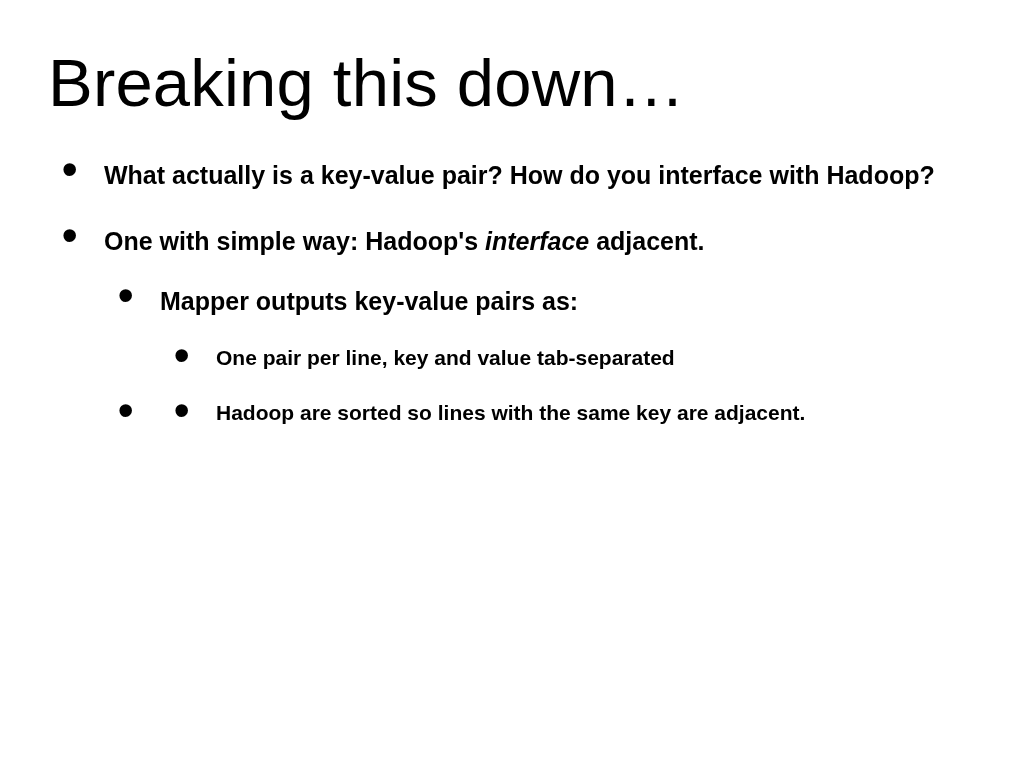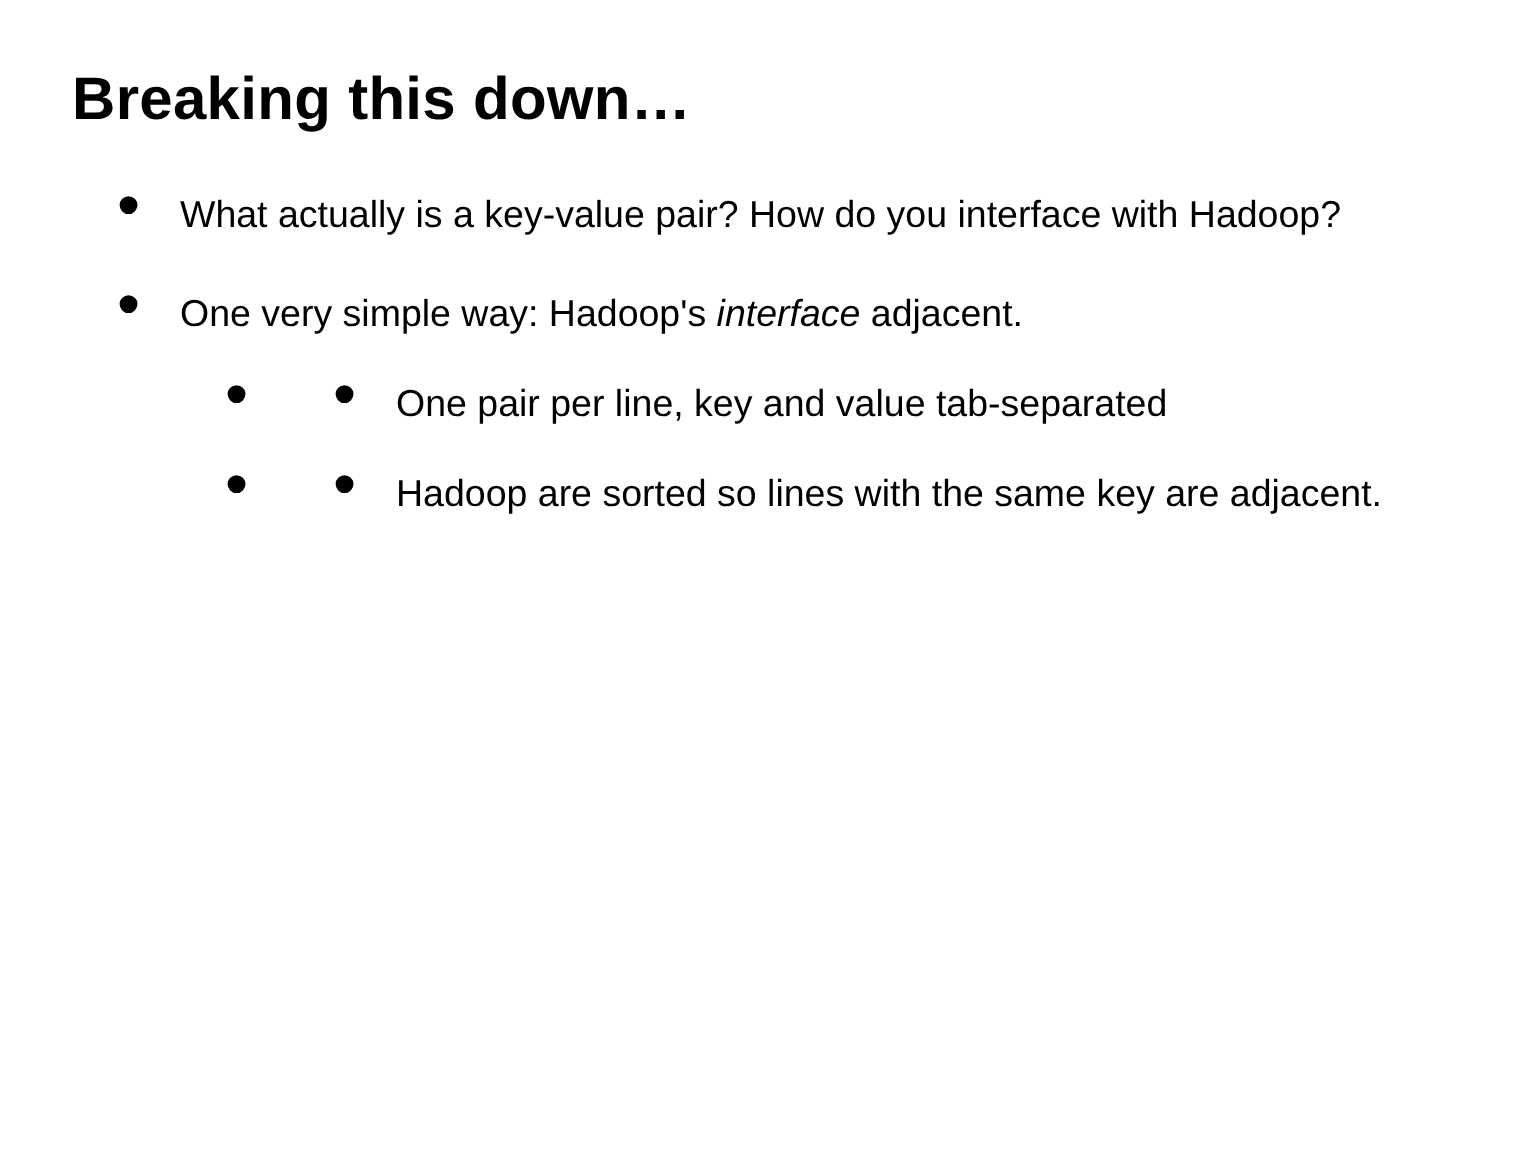--- a/index.html
+++ b/index.html
@@ -12,29 +12,30 @@
     color: #000000;
   }
   .slide {
     position: relative;
     width: 1024px;
     height: 768px;
     box-sizing: border-box;
     padding: 44px 48px 0 48px;
   }
   .title {
-    font-size: 40px;
-    font-weight: 700;
+    font-size: 67px;
+    font-weight: 400;
     letter-spacing: 0.2px;
     margin: 0 0 38px 0;
   }
   ul {
     list-style: none;
-    margin: 16px;
+    margin: 0;
     padding: 0;
+    font-weight: bold;
   }
   .level1 > li {
     position: relative;
     padding-left: 56px;
     font-size: 25px;
     line-height: 1.28;
     margin-bottom: 34px;
   }
   .level1 > li::before {
     content: "•";
@@ -61,21 +62,21 @@
     top: -12px;
     font-size: 44px;
     line-height: 1;
   }
   .level3 {
     margin-top: 28px;
   }
   .level3 > li {
     position: relative;
     padding-left: 56px;
-    font-size: 25px;
+    font-size: 21px;
     line-height: 1.28;
     margin-bottom: 28px;
   }
   .level3 > li::before {
     content: "•";
     position: absolute;
     left: 14px;
     top: -12px;
     font-size: 44px;
     line-height: 1;
@@ -86,24 +87,25 @@
 <body>
 
 <div class="slide">
   <h1 class="title">Breaking this down…</h1>
 
   <ul class="level1">
     <li>
       <span>What actually is a key-value pair?  How do you interface with Hadoop?</span>
     </li>
     <li>
-      <span>One very simple way: Hadoop's </span><span class="italic">interface</span><span> adjacent.</span>
+      <span>One with simple way: Hadoop's </span><span class="italic">interface</span><span> adjacent.</span>
 
       <ul class="level2">
         <li>
+          <span>Mapper outputs key-value pairs as:</span>
           <ul class="level3">
             <li>
               <span>One pair per line, key and value tab-separated</span>
             </li>
           </ul>
         </li>
         <li>
           <ul class="level3">
             <li>
               <span>Hadoop are sorted so lines with the same key are adjacent.</span>

